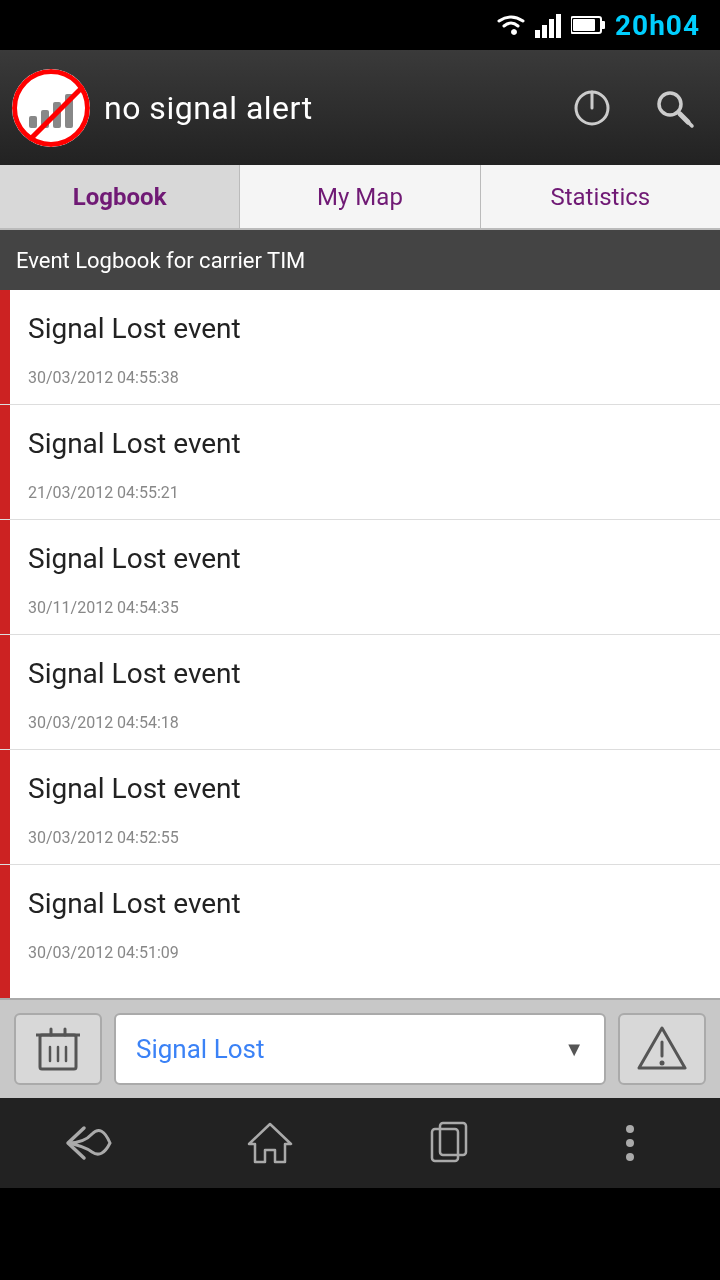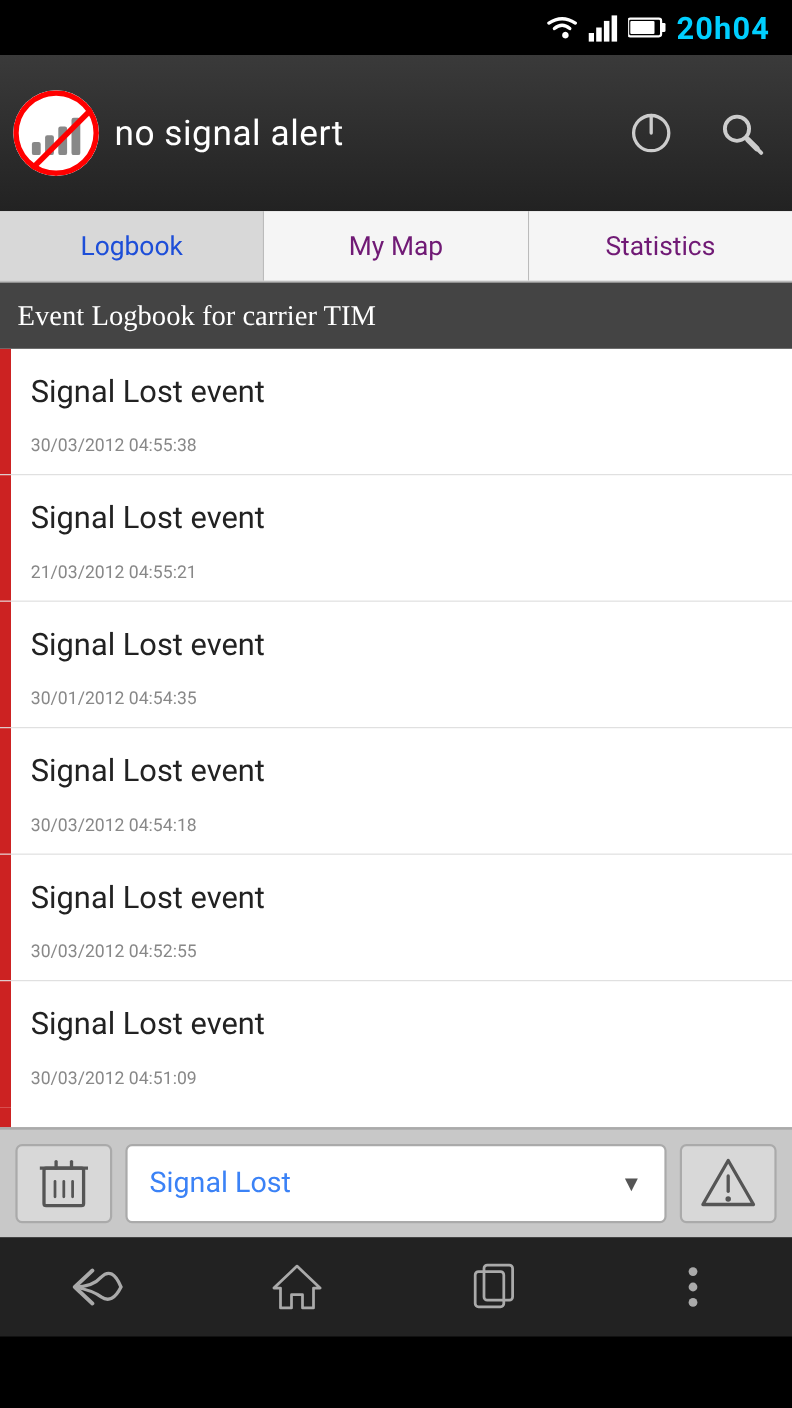--- a/index.html
+++ b/index.html
@@ -32,21 +32,21 @@
     .status-time {
       color: #00cfff;
       font-size: 28px;
       font-weight: bold;
       letter-spacing: 1px;
     }
 
     
     .app-header {
       width: 720px;
-      height: 142px;
+      height: 115px;
       background: linear-gradient(to bottom, #3a3a3a, #222);
       display: flex;
       align-items: center;
       padding: 0 12px;
       gap: 14px;
     }
     .app-logo {
       width: 78px;
       height: 78px;
       position: relative;
@@ -119,22 +119,22 @@
       display: flex;
       align-items: stretch;
       border-bottom: 2px solid #bbb;
     }
     .tab {
       flex: 1;
       display: flex;
       align-items: center;
       justify-content: center;
       font-size: 24px;
-      font-weight: 400;
-      color: #1d4ed8;
+      font-weight: 700;
+      color: #701a75;
       cursor: pointer;
       border-right: 1px solid #bbb;
       background: #d8d8d8;
     }
     .tab:last-child { border-right: none; }
     .tab.active {
       background: #f5f5f5;
       color: #701a75;
       font-weight: 400;
     }
@@ -143,23 +143,22 @@
     .section-header {
       width: 720px;
       height: 60px;
       background: #444;
       display: flex;
       align-items: center;
       padding: 0 16px;
     }
     .section-header-text {
       color: #fff;
-      font-size: 26px;
+      font-size: 22px;
       font-weight: 400;
-      font-family: Liberation Serif, serif;
     }
 
     
     .event-list {
       width: 720px;
       background: #fff;
       flex: 1;
       overflow: hidden;
     }
     .event-item {
@@ -346,21 +345,21 @@
     <div class="event-indicator"></div>
     <div class="event-content">
       <span class="event-title">Signal Lost event</span>
       <span class="event-time">21/03/2012 04:55:21</span>
     </div>
   </div>
   <div class="event-item">
     <div class="event-indicator"></div>
     <div class="event-content">
       <span class="event-title">Signal Lost event</span>
-      <span class="event-time">30/01/2012 04:54:35</span>
+      <span class="event-time">30/11/2012 04:54:35</span>
     </div>
   </div>
   <div class="event-item">
     <div class="event-indicator"></div>
     <div class="event-content">
       <span class="event-title">Signal Lost event</span>
       <span class="event-time">30/03/2012 04:54:18</span>
     </div>
   </div>
   <div class="event-item">

